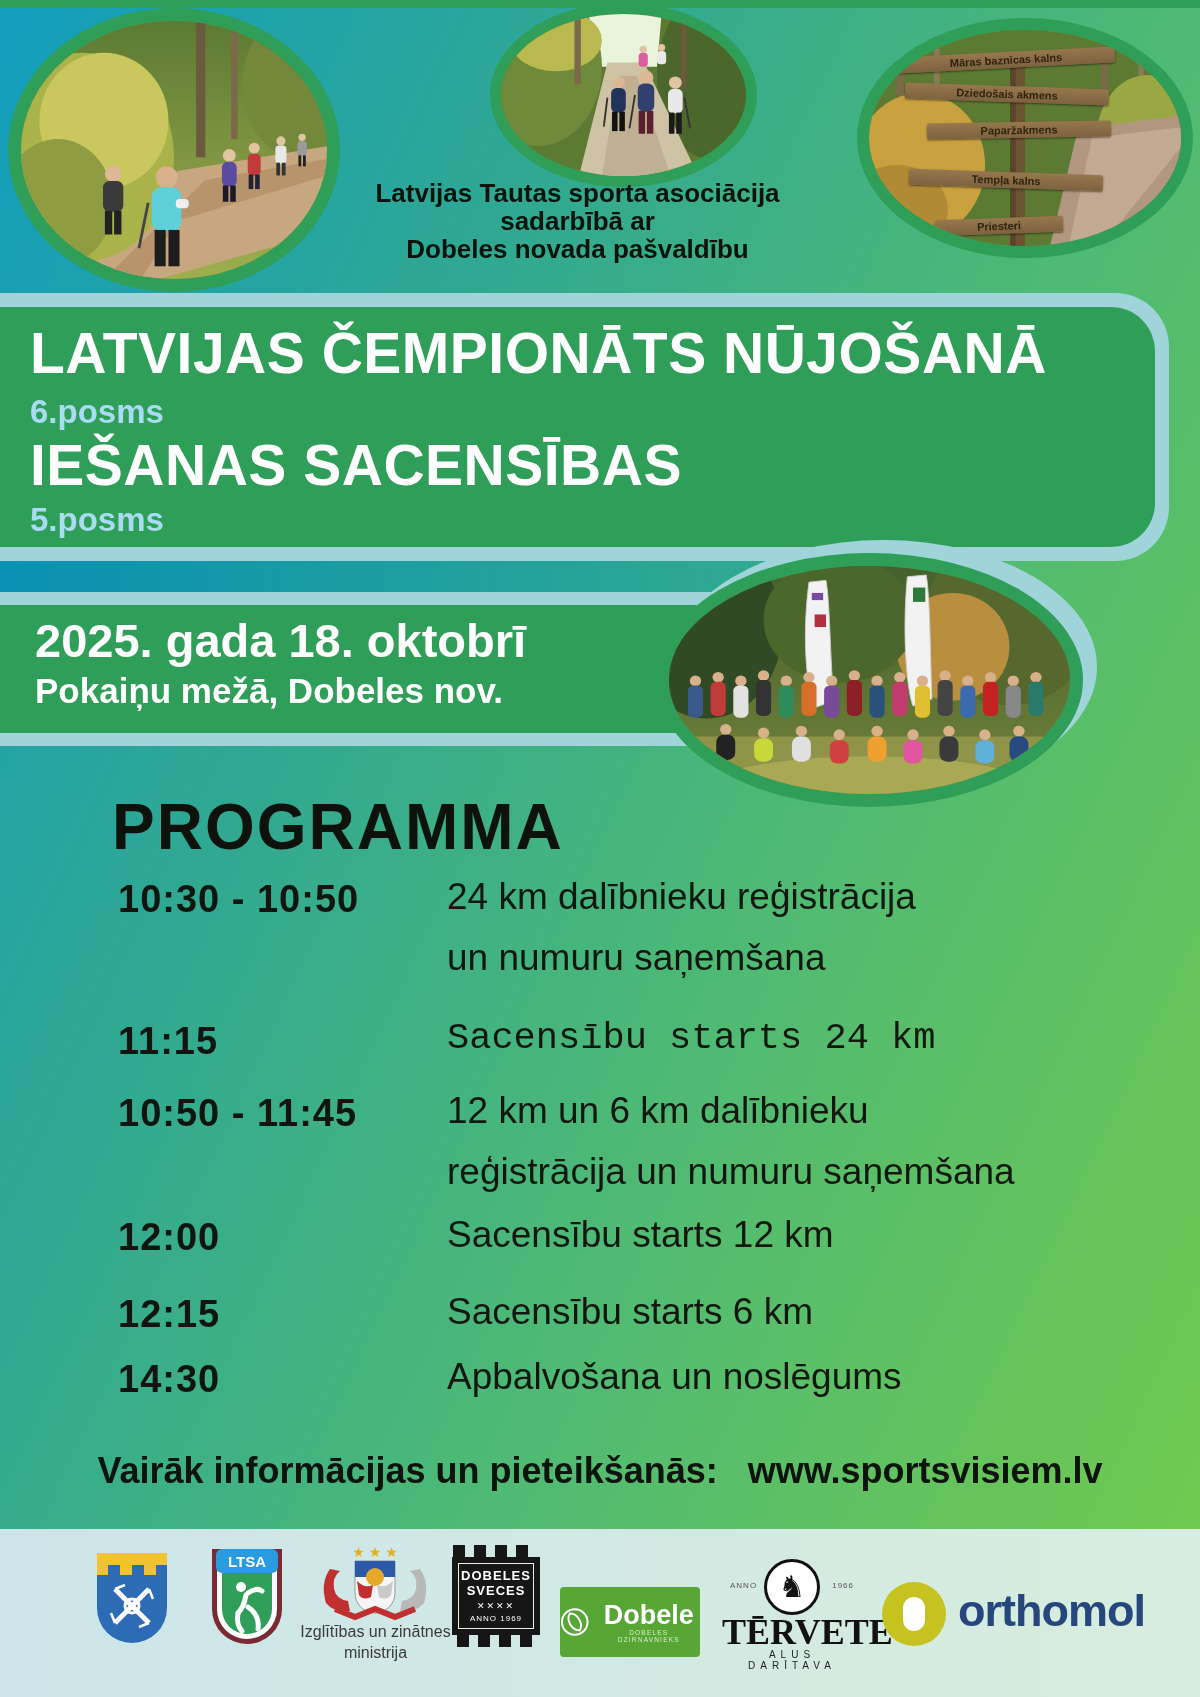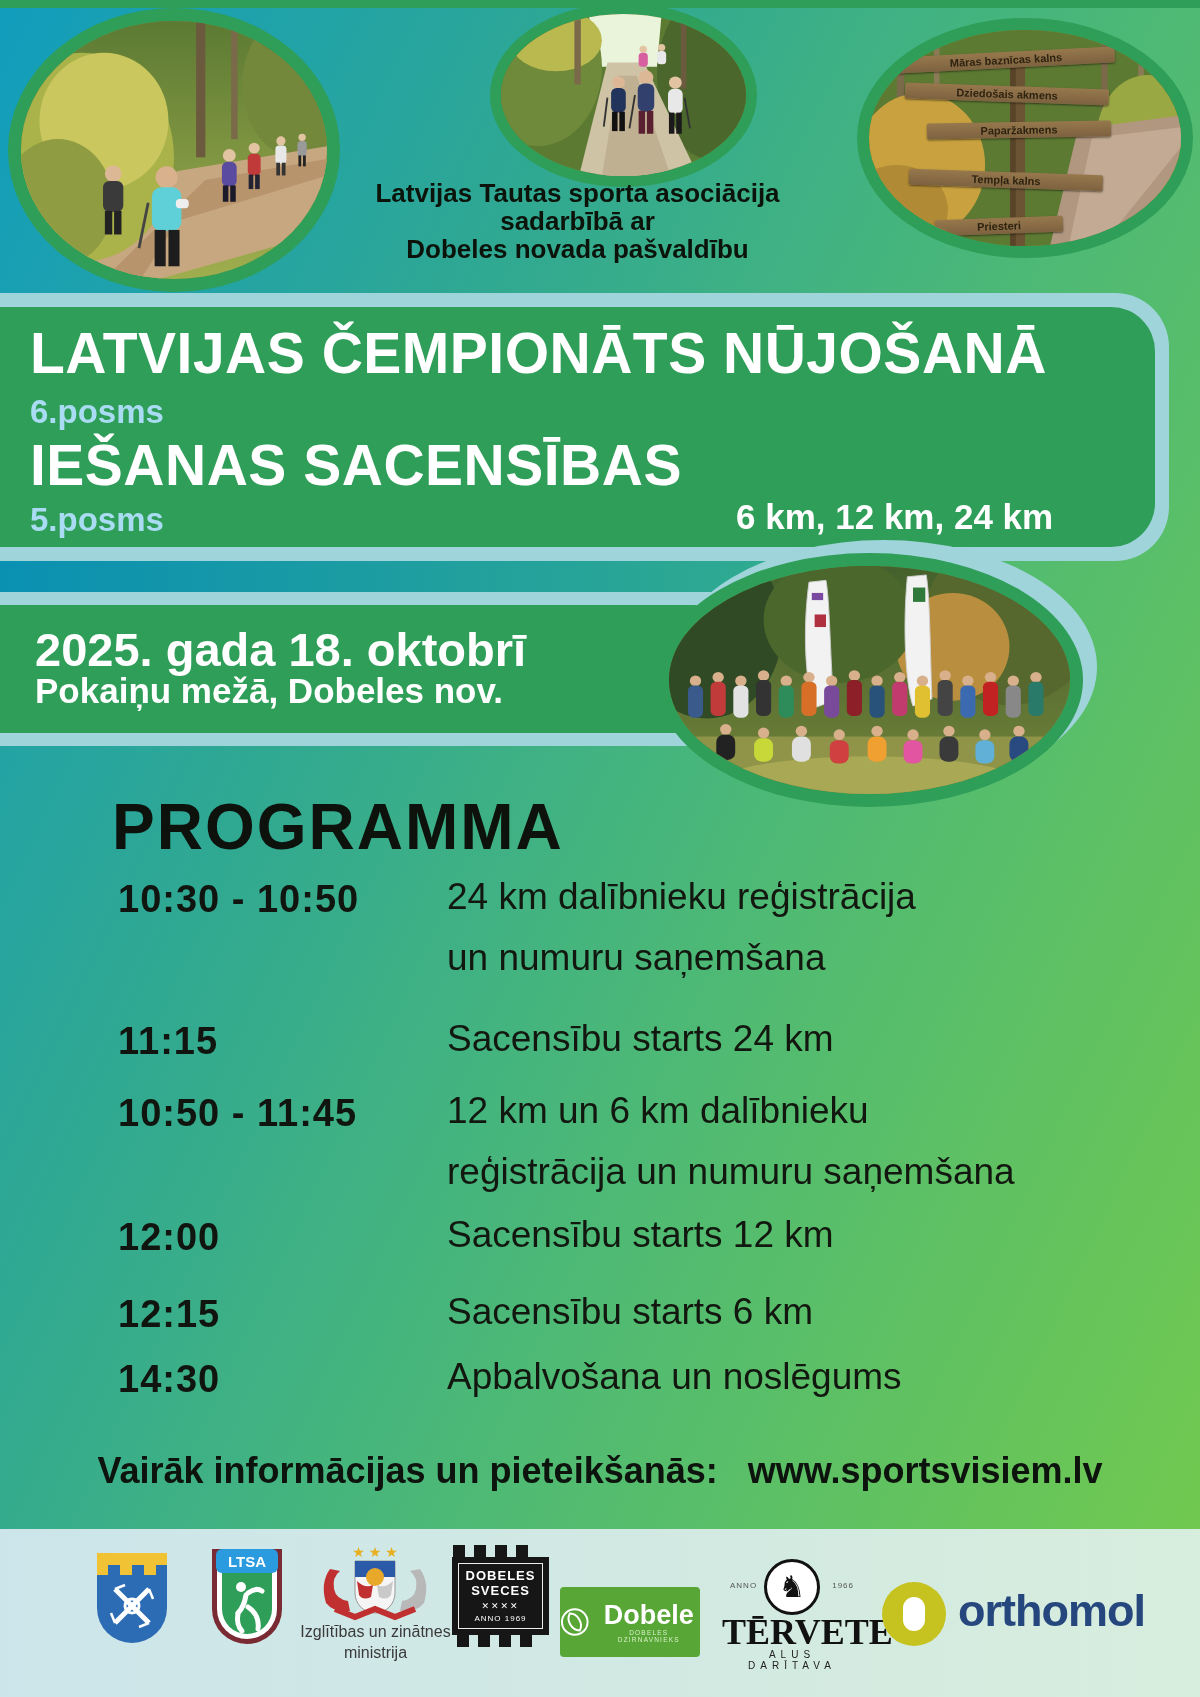--- a/index.html
+++ b/index.html
@@ -21,21 +21,21 @@
   .banner-inner{position:absolute;left:0;top:14px;width:1155px;height:240px;background:#2f9e58;
     border-radius:0 44px 44px 0;}
   .title{position:absolute;color:#ffffff;font-weight:700;letter-spacing:.5px;font-size:57px;line-height:1;}
   .stage{position:absolute;color:#a9dcf2;font-weight:700;font-size:33px;line-height:1;}
   .distances{position:absolute;color:#ffffff;font-weight:700;font-size:35px;line-height:1;}
   
   .band-teal{left:0;top:561px;width:880px;height:31px;background:linear-gradient(90deg,#0a90b2,#35ae8b);}
   .band-lb1{left:0;top:592px;width:880px;height:13px;background:#9ed4da;}
   .dateblock{left:0;top:605px;width:880px;height:128px;background:#2f9e58;color:#fff;}
   .band-lb2{left:0;top:733px;width:880px;height:13px;background:#9ed4da;}
-  .date-line{position:absolute;left:35px;top:8px;font-size:47px;font-weight:800;margin-top:9px;}
+  .date-line{position:absolute;left:35px;top:8px;font-size:47px;font-weight:800;}
   .loc-line{position:absolute;left:35px;top:66px;font-size:35px;font-weight:700;}
   
   .back-oval{left:670px;top:540px;width:427px;height:254px;border-radius:50%;background:#9ed4da;}
   .group-photo{left:656px;top:553px;width:401px;height:228px;}
   
   .programma{left:112px;top:795px;font-size:64px;font-weight:900;color:#0d120d;letter-spacing:2px;line-height:1;}
   .row-time{position:absolute;left:118px;font-size:38px;font-weight:800;color:#101510;letter-spacing:1px;line-height:1;}
   .row-desc{position:absolute;left:447px;width:660px;font-size:37px;font-weight:400;color:#12180f;line-height:61px;margin-top:-14px;}
   
   .infoline{left:0;top:1450px;width:1200px;text-align:center;font-size:36px;color:#0d130d;}
@@ -45,21 +45,21 @@
   .footer{left:0;top:1529px;width:1200px;height:168px;background:linear-gradient(90deg,#cce5ea,#d7eddd);}
   .mini-text{position:absolute;text-align:center;color:#3a3a3a;}
   
   .sign{position:absolute;background:linear-gradient(180deg,#97784d,#7d6240);color:#2e2310;
     font-size:11px;font-weight:700;text-align:center;white-space:nowrap;border-radius:2px;
     padding:2px 4px;box-shadow:0 1px 2px rgba(0,0,0,.5);}
   
   .sveces{position:absolute;left:452px;top:16px;width:86px;}
   .teeth{height:12px;width:84px;margin:0 1px;background:repeating-linear-gradient(90deg,#161616 0 12px,transparent 12px 21px);}
   .teeth.flip{background:repeating-linear-gradient(90deg,transparent 0 4px,#161616 4px 16px,transparent 16px 21px);}
-  .sveces-body{width:97px;background:#161616;padding:6px 0;}
+  .sveces-body{width:88px;background:#161616;padding:6px 0;}
   .sveces-in{margin:0 6px;border:1.5px solid #eee;color:#fff;text-align:center;padding:4px 0 5px;}
   .sveces-in .l1{font-size:13px;font-weight:700;letter-spacing:1px;line-height:15px;}
   .sveces-zz{font-size:9px;letter-spacing:2px;line-height:12px;margin-top:2px;}
   .sveces-anno{font-size:8px;letter-spacing:1px;margin-top:2px;}
   
   .dobele{position:absolute;left:560px;top:58px;width:140px;height:70px;background:#57a636;border-radius:4px;
     display:flex;align-items:center;justify-content:center;gap:8px;}
   .dobele .txts{text-align:center;color:#fff;}
   .dobele .big{font-size:27px;font-weight:700;line-height:28px;}
   .dobele .sub{font-size:6.5px;letter-spacing:1.2px;color:#d8f0c8;}
@@ -196,21 +196,20 @@
     <div>sadarbībā ar</div>
     <div>Dobeles novada pašvaldību</div>
   </div>
 
   <div class="abs banner-outer">
     <div class="banner-inner">
       <div class="title" style="left:30px;top:18px;">LATVIJAS ČEMPIONĀTS NŪJOŠANĀ</div>
       <div class="stage" style="left:30px;top:88px;">6.posms</div>
       <div class="title" style="left:30px;top:130px;">IEŠANAS SACENSĪBAS</div>
       <div class="stage" style="left:30px;top:196px;">5.posms</div>
-      <div class="distances" style="left:736px;top:192px;">6 km, 12 km, 24 km</div>
     </div>
   </div>
 
   <div class="abs band-teal"></div>
   <div class="abs band-lb1"></div>
   <div class="abs dateblock">
     <div class="date-line">2025. gada 18. oktobrī</div>
     <div class="loc-line">Pokaiņu mežā, Dobeles nov.</div>
   </div>
   <div class="abs band-lb2"></div>
@@ -298,21 +297,21 @@
 
   <div class="abs programma">PROGRAMMA</div>
 
   <div class="abs row-time" style="top:880px;">10:30 - 10:50</div>
   <div class="abs row-desc" style="top:880px;">
     <div>24 km dalībnieku reģistrācija</div>
     <div>un numuru saņemšana</div>
   </div>
 
   <div class="abs row-time" style="top:1022px;">11:15</div>
-  <div class="abs row-desc" style="top:1022px;">
+  <div class="abs row-desc" style="top:1022px;font-family:Liberation Mono, monospace;">
     <div>Sacensību starts 24 km</div>
     <div></div>
   </div>
 
   <div class="abs row-time" style="top:1094px;">10:50 - 11:45</div>
   <div class="abs row-desc" style="top:1094px;">
     <div>12 km un 6 km dalībnieku</div>
     <div>reģistrācija un numuru saņemšana</div>
   </div>
 

